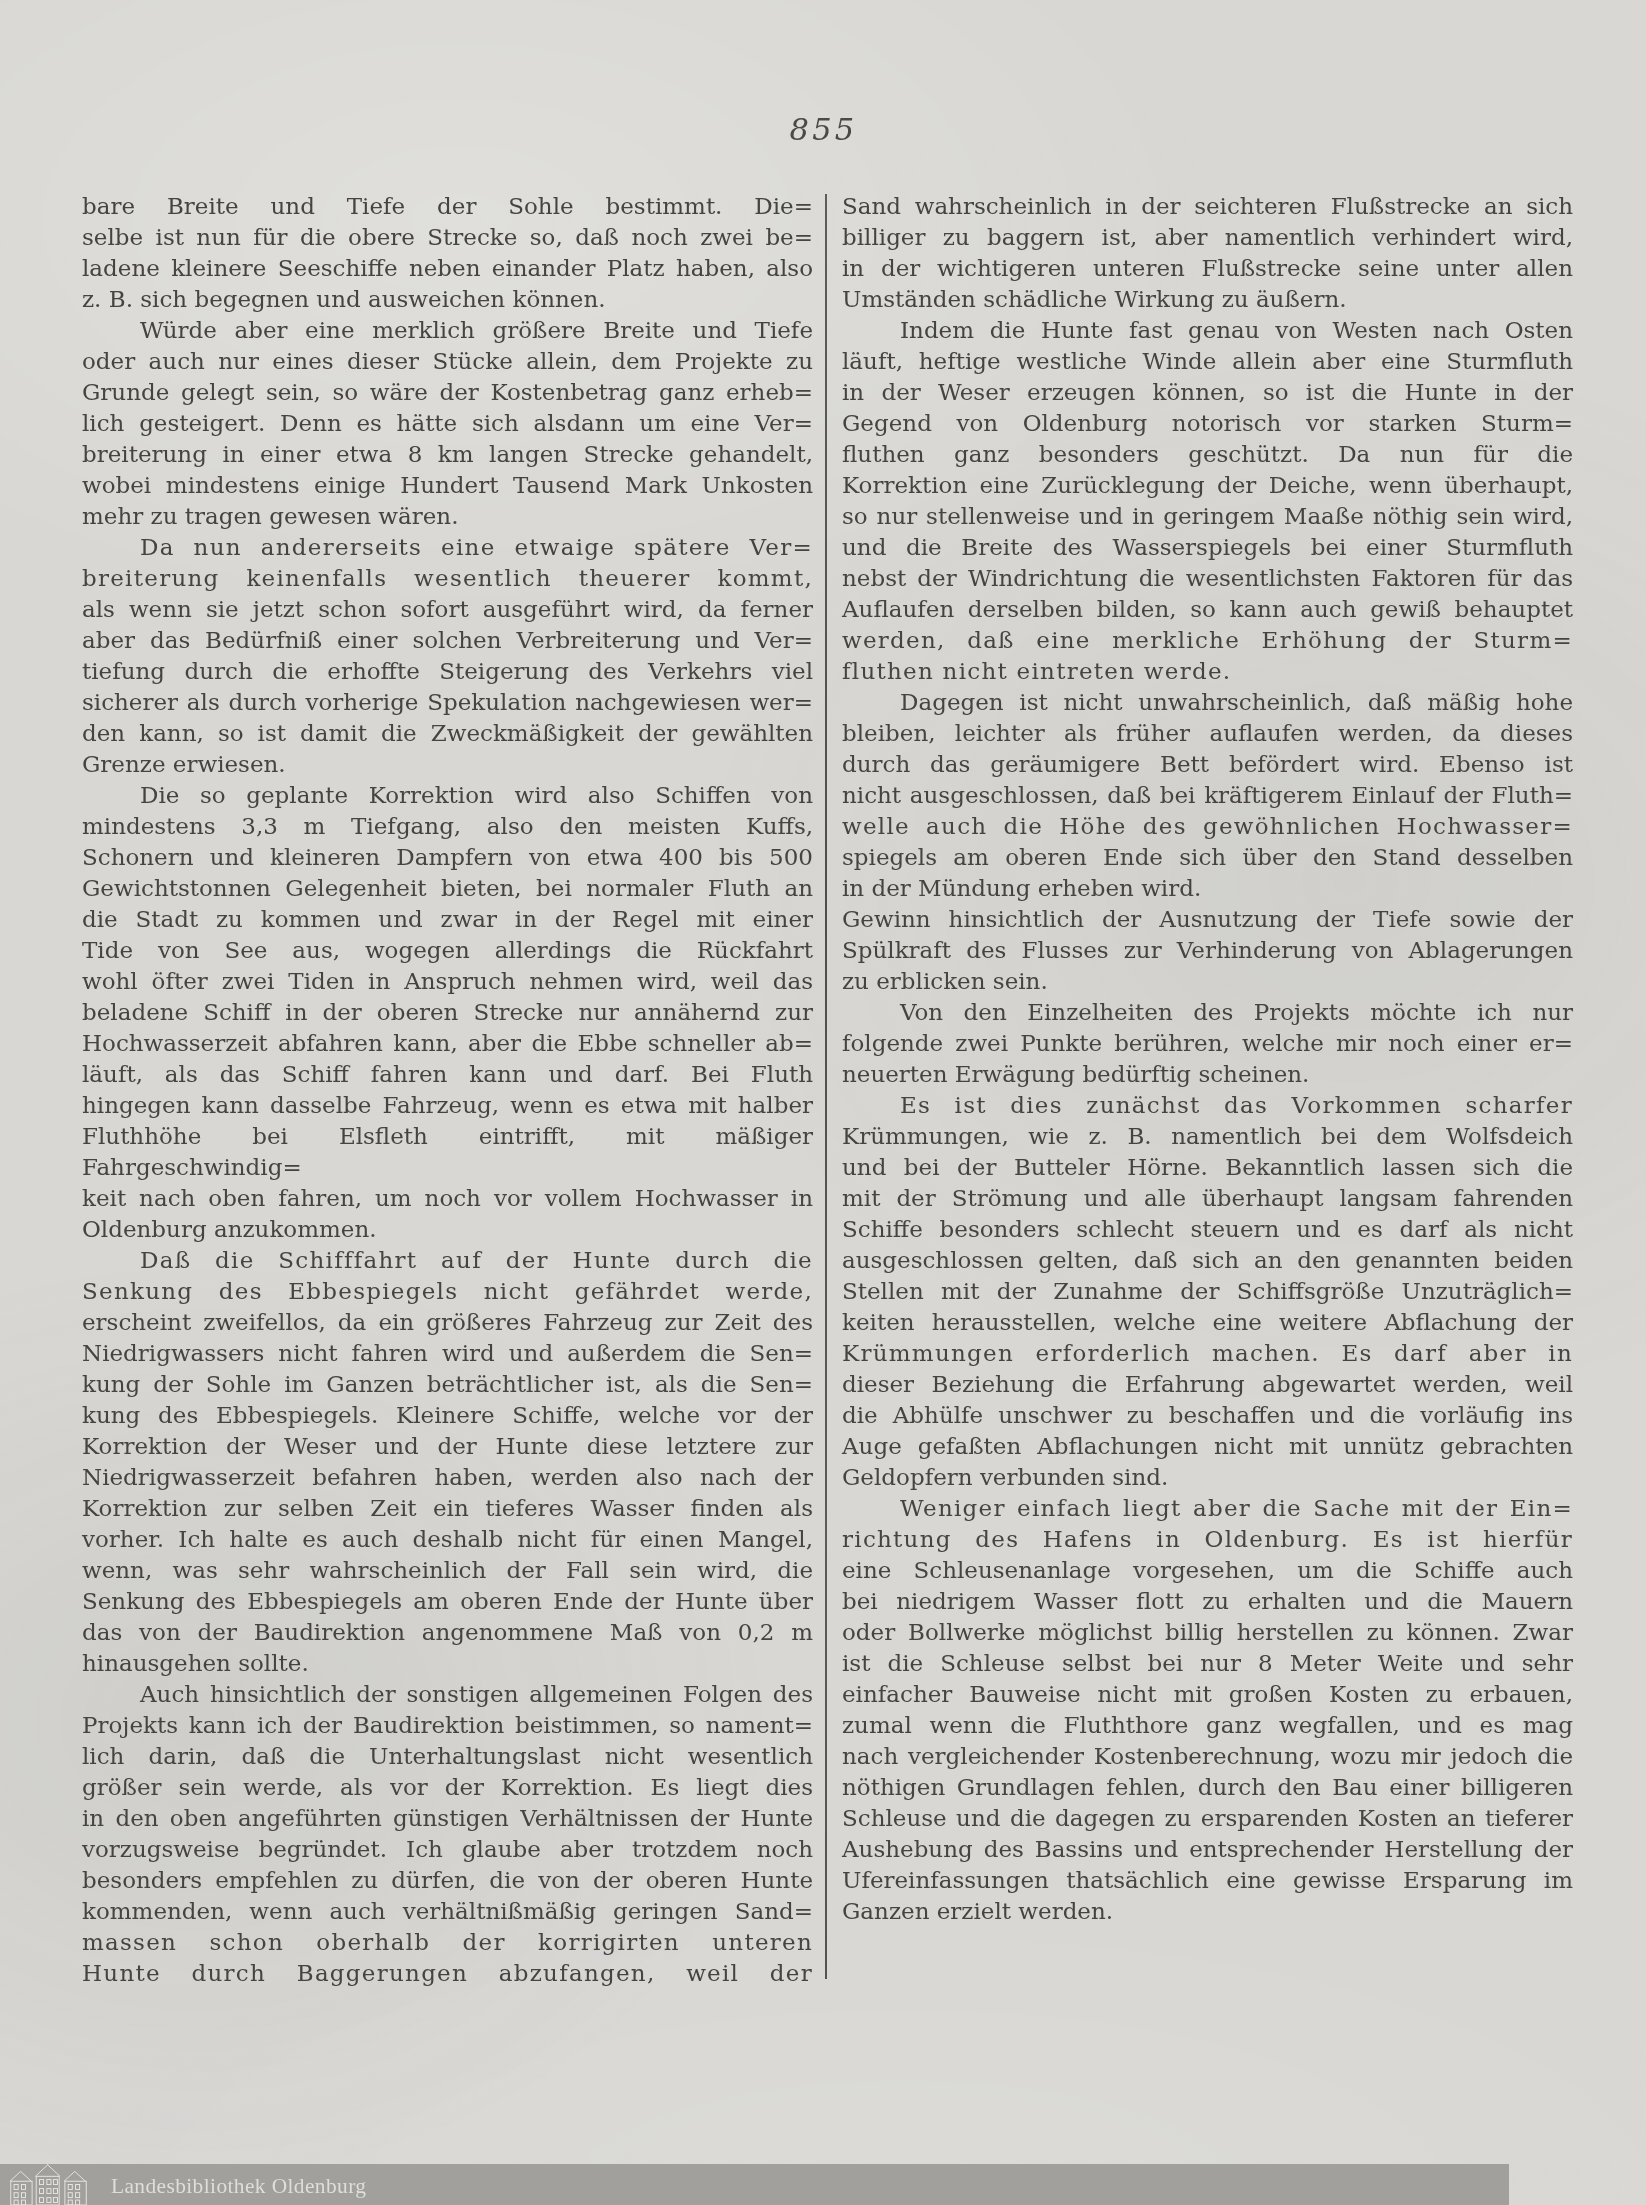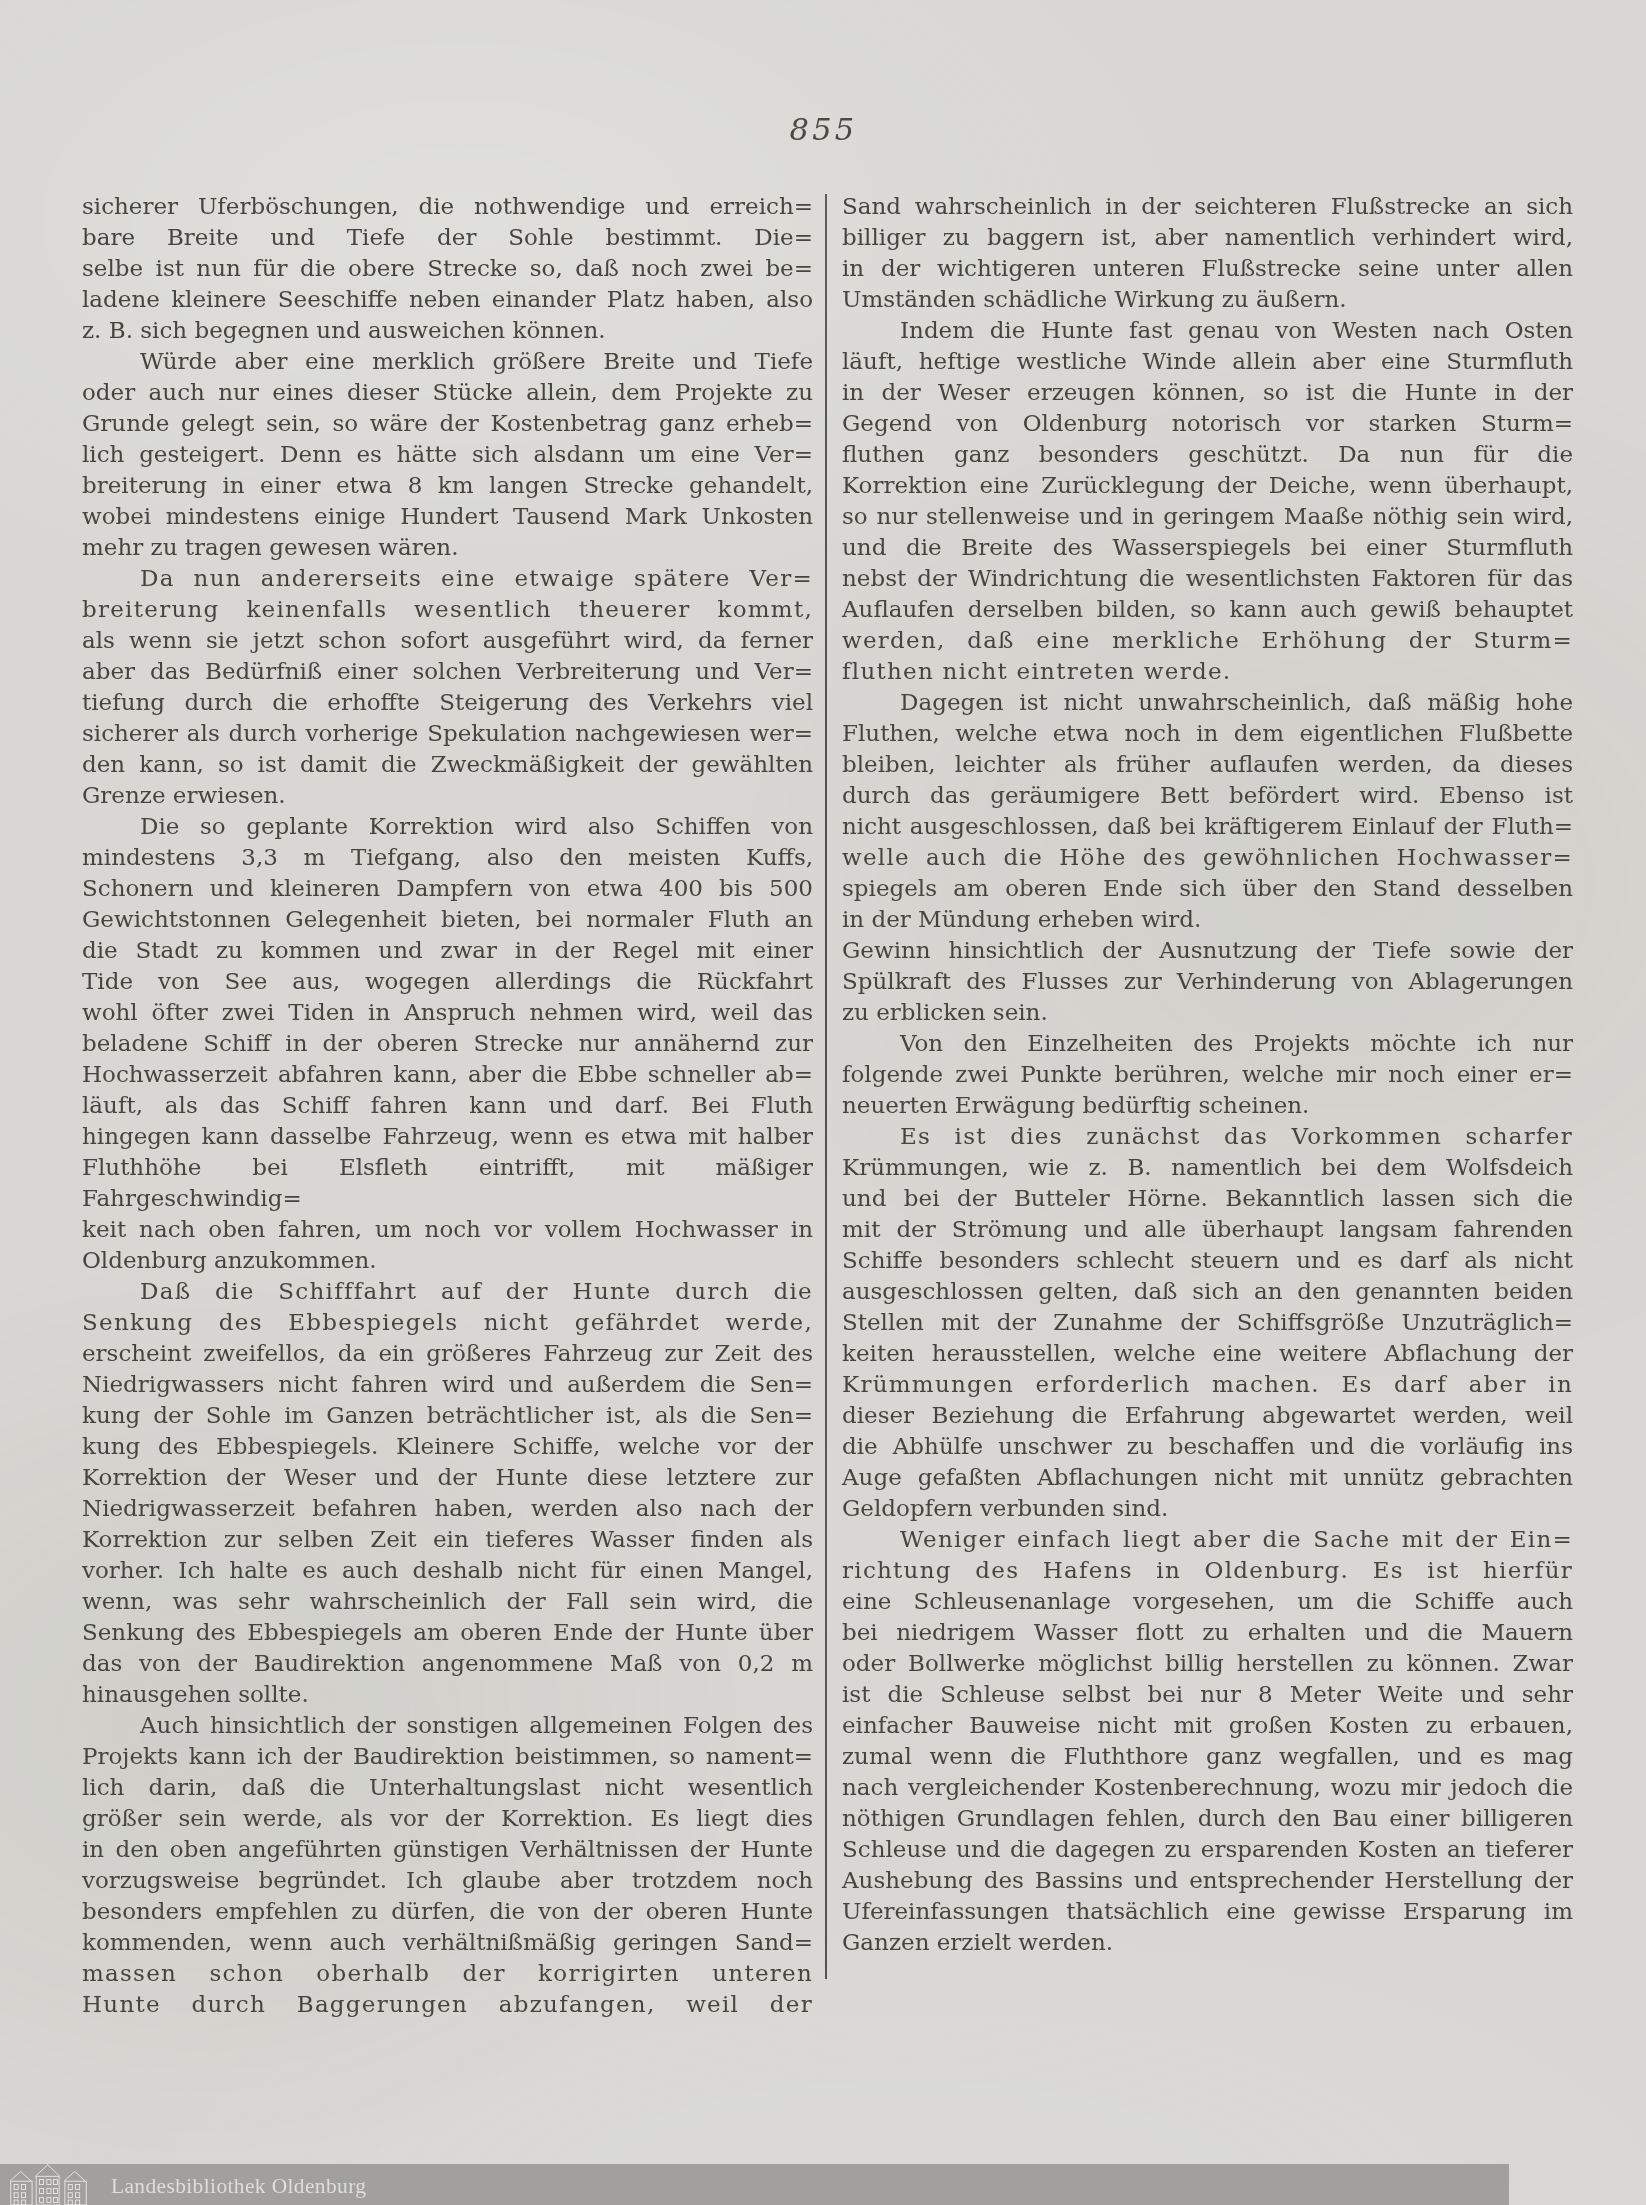--- a/index.html
+++ b/index.html
@@ -89,21 +89,20 @@
     color: #dededb;
     letter-spacing: 0.4px;
   }
 </style>
 </head>
 <body>
 
 <div class="page-number">855</div>
 
 <div class="column column-left">
-    <div class="line">sicherer Uferböschungen, die nothwendige und erreich=</div>
     <div class="line">bare Breite und Tiefe der Sohle bestimmt.  Die=</div>
     <div class="line">selbe ist nun für die obere Strecke so, daß noch zwei be=</div>
     <div class="line">ladene kleinere Seeschiffe neben einander Platz haben, also</div>
     <div class="line end">z. B. sich begegnen und ausweichen können.</div>
     <div class="line indent">Würde aber eine merklich größere Breite und Tiefe</div>
     <div class="line">oder auch nur eines dieser Stücke allein, dem Projekte zu</div>
     <div class="line">Grunde gelegt sein, so wäre der Kostenbetrag ganz erheb=</div>
     <div class="line">lich gesteigert.  Denn es hätte sich alsdann um eine Ver=</div>
     <div class="line">breiterung in einer etwa 8 km langen Strecke gehandelt,</div>
     <div class="line">wobei mindestens einige Hundert Tausend Mark Unkosten</div>
@@ -169,21 +168,20 @@
     <div class="line">Gegend von Oldenburg notorisch vor starken Sturm=</div>
     <div class="line">fluthen ganz besonders geschützt.  Da nun für die</div>
     <div class="line">Korrektion eine Zurücklegung der Deiche, wenn überhaupt,</div>
     <div class="line">so nur stellenweise und in geringem Maaße nöthig sein wird,</div>
     <div class="line">und die Breite des Wasserspiegels bei einer Sturmfluth</div>
     <div class="line">nebst der Windrichtung die wesentlichsten Faktoren für das</div>
     <div class="line">Auflaufen derselben bilden, so kann auch gewiß behauptet</div>
     <div class="line sp">werden, daß eine merkliche Erhöhung der Sturm=</div>
     <div class="line end sp">fluthen nicht eintreten werde.</div>
     <div class="line indent">Dagegen ist nicht unwahrscheinlich, daß mäßig hohe</div>
-    <div class="line">Fluthen, welche etwa noch in dem eigentlichen Flußbette</div>
     <div class="line">bleiben, leichter als früher auflaufen werden, da dieses</div>
     <div class="line">durch das geräumigere Bett befördert wird.  Ebenso ist</div>
     <div class="line">nicht ausgeschlossen, daß bei kräftigerem Einlauf der Fluth=</div>
     <div class="line sp">welle auch die Höhe des gewöhnlichen Hochwasser=</div>
     <div class="line">spiegels am oberen Ende sich über den Stand desselben</div>
     <div class="line end">in der Mündung erheben wird.</div>
     <div class="line">Gewinn hinsichtlich der Ausnutzung der Tiefe sowie der</div>
     <div class="line">Spülkraft des Flusses zur Verhinderung von Ablagerungen</div>
     <div class="line end">zu erblicken sein.</div>
     <div class="line indent">Von den Einzelheiten des Projekts möchte ich nur</div>

